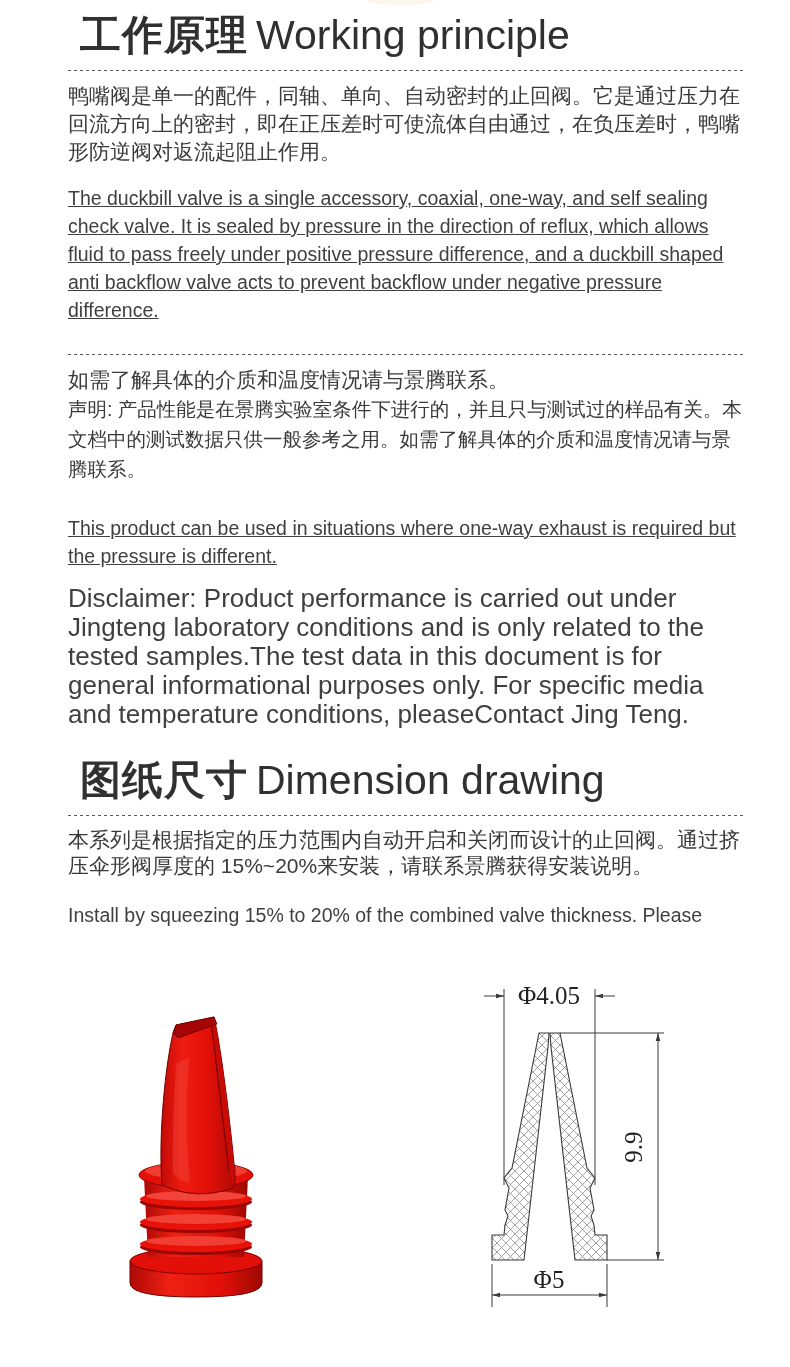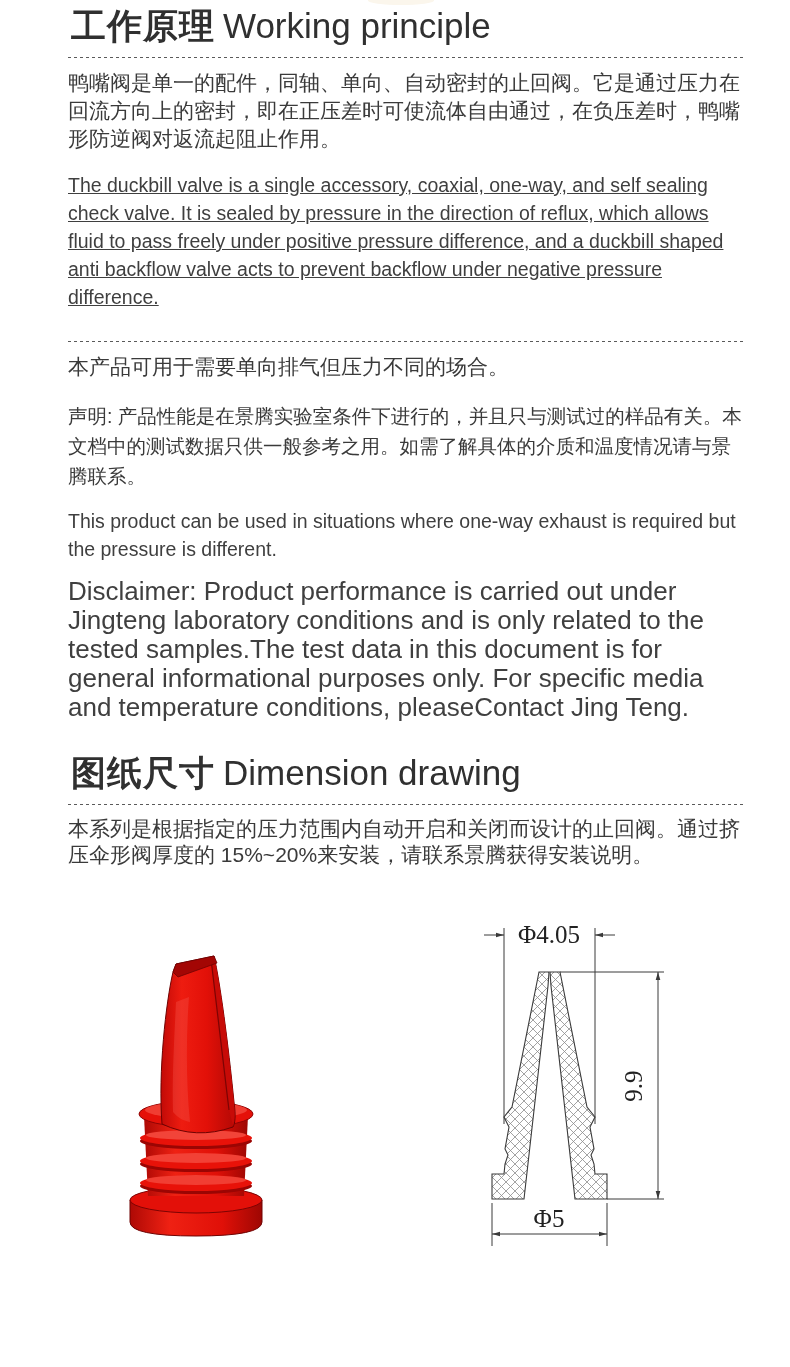--- a/index.html
+++ b/index.html
@@ -4,34 +4,34 @@
 <style>
   html,body{margin:0;padding:0;}
   body{
     width:790px;height:1367px;overflow:hidden;background:#ffffff;
     font-family:"Liberation Sans","DejaVu Sans",sans-serif;color:#3c3c3c;
     position:relative;
   }
   .content{padding:0 44px 0 68px;}
   .top-artifact{position:absolute;left:368px;top:-4px;width:66px;height:9px;
     background:#fbf6ec;border-radius:50%;}
-  h2.sec{margin:3px;font-size:35px;line-height:46px;font-weight:400;color:#303030;white-space:nowrap;}
+  h2.sec{margin:12px;font-size:41px;line-height:46px;font-weight:400;color:#303030;white-space:nowrap;}
   h2.sec .zh{font-weight:700;letter-spacing:1px;margin-right:8px;}
   .rule{height:2px;margin-top:8px;
     background:repeating-linear-gradient(90deg,#5a5a5a 0 3px,transparent 3px 6px);
     background-size:100% 1.4px;background-repeat:no-repeat;background-position:0 0;}
   p{margin:0;}
   .p-zh{font-size:21px;line-height:28px;color:#3a3a3a;margin-top:10px;}
-  .p-zh-loose{font-size:19.5px;line-height:30px;color:#3a3a3a;margin-top:20px;}
+  .p-zh-loose{font-size:19.5px;line-height:30px;color:#3a3a3a;}
   .p-en{font-size:19.5px;line-height:28px;color:#3f3f3f;margin-top:18px;}
   .p-en-loose{font-size:26px;line-height:29px;color:#3f3f3f;margin-top:14px;}
   .sec2{margin-top:30px;}
   .sec3{margin-top:28px;}
   .s1-en{margin-top:18px;text-decoration:underline;}
-  .s2-en1{margin-top:16px;}
+  .s2-en1{margin-top:30px;text-decoration:underline;}
   .s3-zh{line-height:26px;}
   .s3-en{margin-top:22px;}
   .figures{display:flex;align-items:flex-start;margin-top:44px;}
   .valve-wrap{flex:none;margin:30px 0 0 48px;}
   .drawing-wrap{flex:none;margin:0 0 0 176px;}
   svg{display:block;}
   .dimtxt{font-family:"Liberation Serif","DejaVu Serif",serif;fill:#222;}
 </style>
 </head>
 <body>
@@ -42,30 +42,31 @@
 
   <section>
     <h2 class="sec"><span class="zh">工作原理</span><span class="en">Working principle</span></h2>
     <div class="rule"></div>
     <p class="p-zh">鸭嘴阀是单一的配件，同轴、单向、自动密封的止回阀。它是通过压力在回流方向上的密封，即在正压差时可使流体自由通过，在负压差时，鸭嘴形防逆阀对返流起阻止作用。</p>
     <p class="p-en s1-en">The duckbill valve is a single accessory, coaxial, one-way, and self sealing check valve. It is sealed by pressure in the direction of reflux, which allows fluid to pass freely under positive pressure difference, and a duckbill shaped anti backflow valve acts to prevent backflow under negative pressure difference.</p>
   </section>
 
   <section class="sec2">
     <div class="rule"></div>
-    <p class="p-zh">本产品可用于需要单向排气但压力不同的场合。</p>
+    <p class="p-zh">如需了解具体的介质和温度情况请与景腾联系。</p>
     <p class="p-zh-loose">声明: 产品性能是在景腾实验室条件下进行的，并且只与测试过的样品有关。本文档中的测试数据只供一般参考之用。如需了解具体的介质和温度情况请与景腾联系。</p>
     <p class="p-en s2-en1">This product can be used in situations where one-way exhaust is required but the pressure is different.</p>
     <p class="p-en-loose">Disclaimer: Product performance is carried out under Jingteng laboratory conditions and is only related to the tested samples.The test data in this document is for general informational purposes only. For specific media and temperature conditions, pleaseContact Jing Teng.</p>
   </section>
 
   <section class="sec3">
     <h2 class="sec"><span class="zh">图纸尺寸</span><span class="en">Dimension drawing</span></h2>
     <div class="rule"></div>
     <p class="p-zh s3-zh">本系列是根据指定的压力范围内自动开启和关闭而设计的止回阀。通过挤压伞形阀厚度的 15%~20%来安装，请联系景腾获得安装说明。</p>
+    <p class="p-en s3-en">Install by squeezing 15% to 20% of the combined valve thickness. Please</p>
   </section>
 
   <div class="figures">
 
     <div class="valve-wrap">
       <svg width="160" height="300" viewBox="0 0 160 300" aria-hidden="true">
         <defs>
           <linearGradient id="gBill" x1="0" y1="0" x2="1" y2="0">
             <stop offset="0" stop-color="#c20a07"></stop>
             <stop offset="0.28" stop-color="#ee1c10"></stop>

